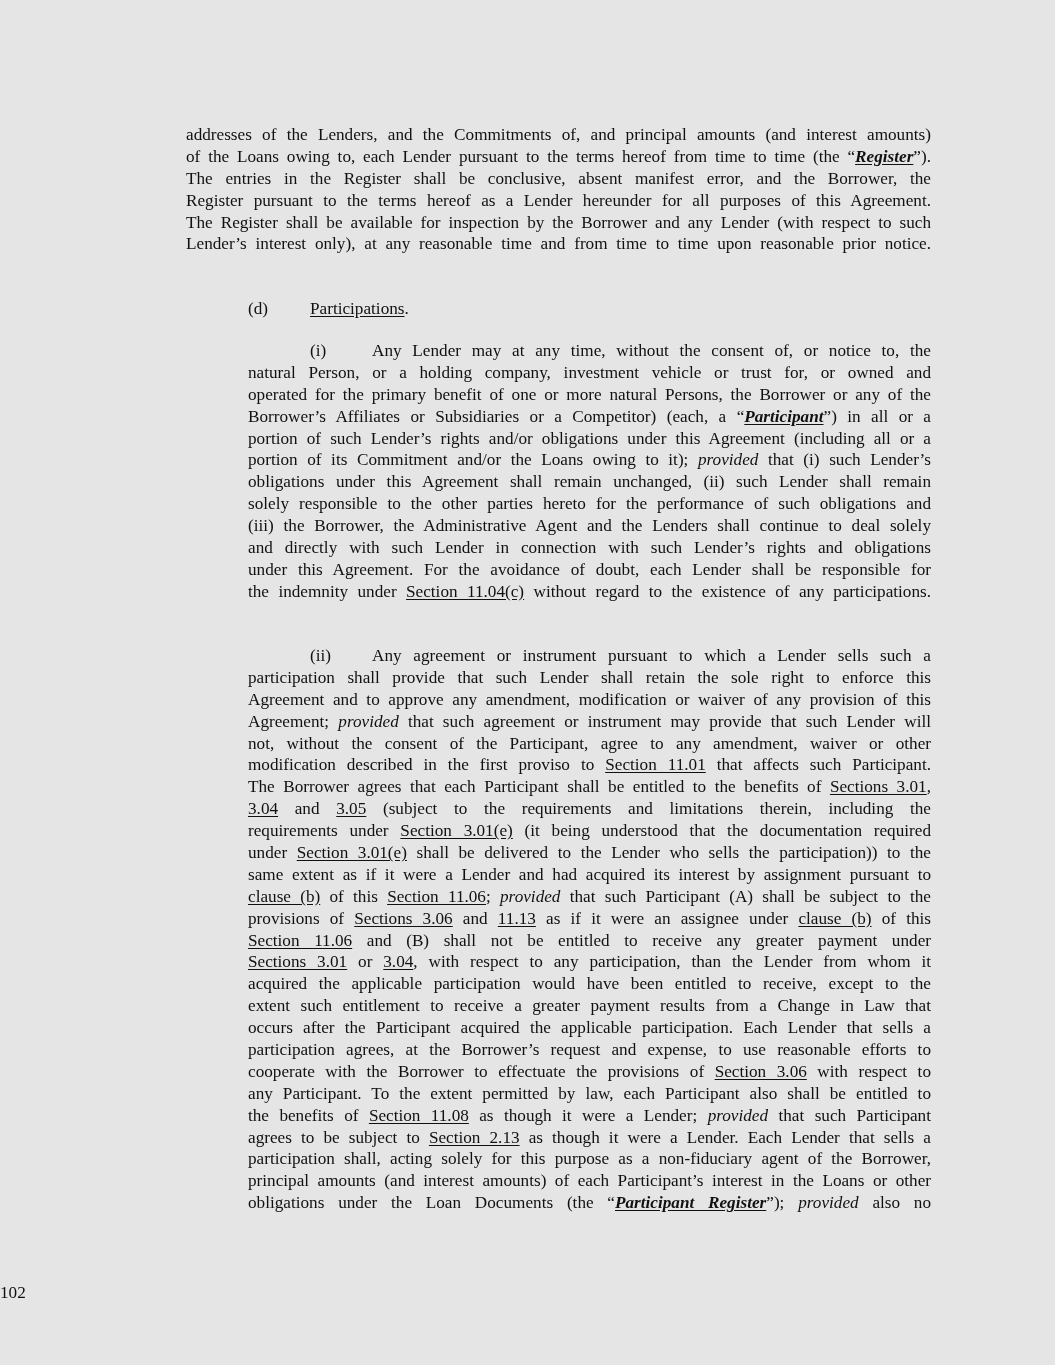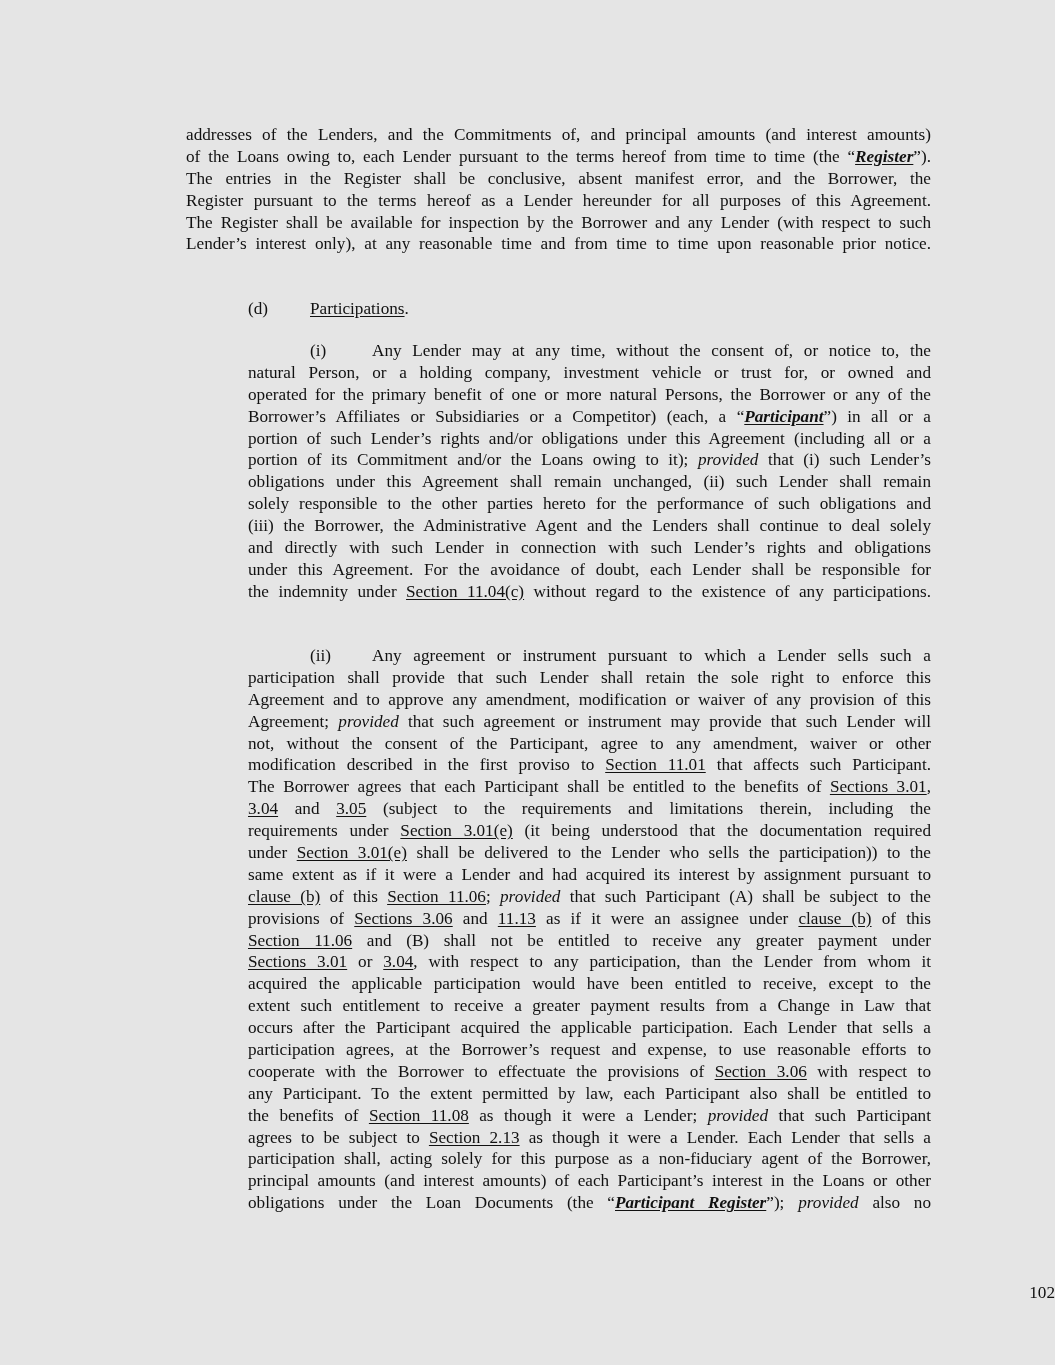--- a/index.html
+++ b/index.html
@@ -17,21 +17,21 @@
     overflow: visible;
   }
   .line.left { text-align: right; text-align-last: left; }
   .u { text-decoration: underline; text-underline-offset: 2px; }
   .i { font-style: italic; }
   .bi { font-style: italic; font-weight: bold; text-decoration: underline; text-underline-offset: 2px; }
   #para-intro { left: 186px; top: 124px; width: 745px; }
   #heading-d { left: 248px; top: 298px; width: 700px; }
   #para-i { left: 248px; top: 340px; width: 683px; }
   #para-ii { left: 248px; top: 645px; width: 683px; }
-  #page-number { position: absolute; left: 0; width: 1055px; top: 1282px; text-align: right; line-height: 22px; }
+  #page-number { position: absolute; left: 0; width: 1055px; top: 1282px; text-align: left; line-height: 22px; }
   .label-d { display: inline-block; width: 62px; }
   .label-sub { display: inline-block; width: 62px; margin-left: 62px; }
 </style>
 </head>
 <body>
 
 <div class="page">
 
   <div class="block" id="para-intro">
       <div class="line"><span>addresses of the Lenders, and the Commitments of, and principal amounts (and interest amounts)</span></div>

